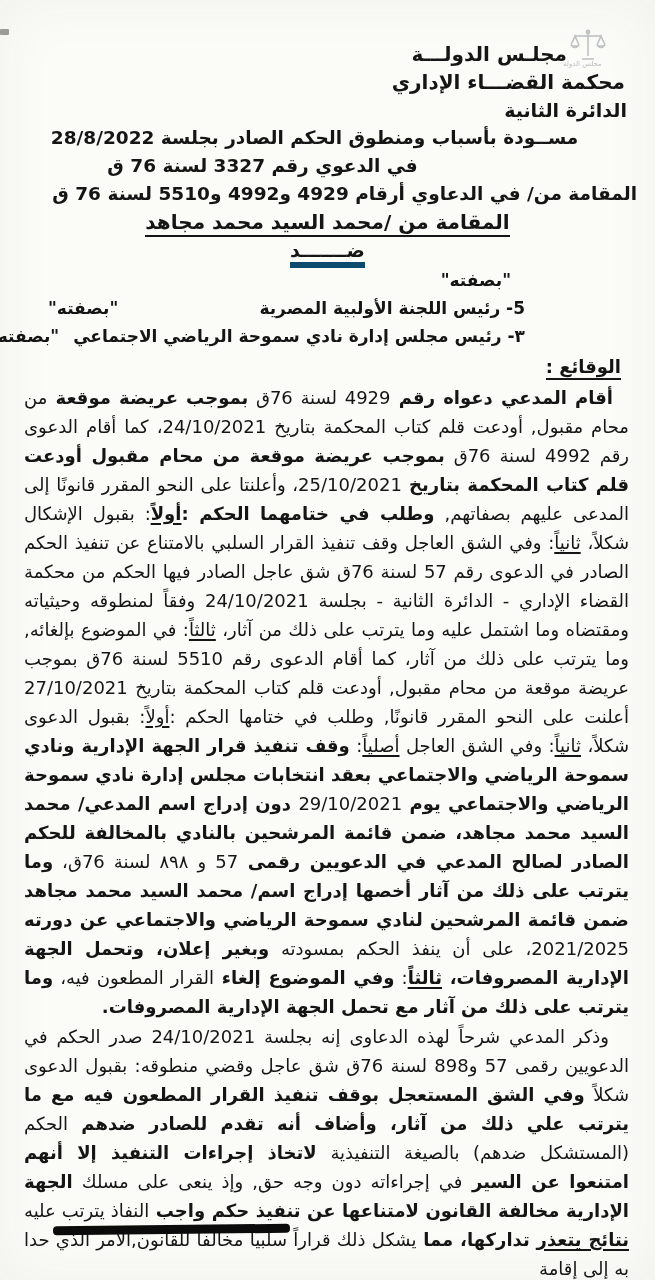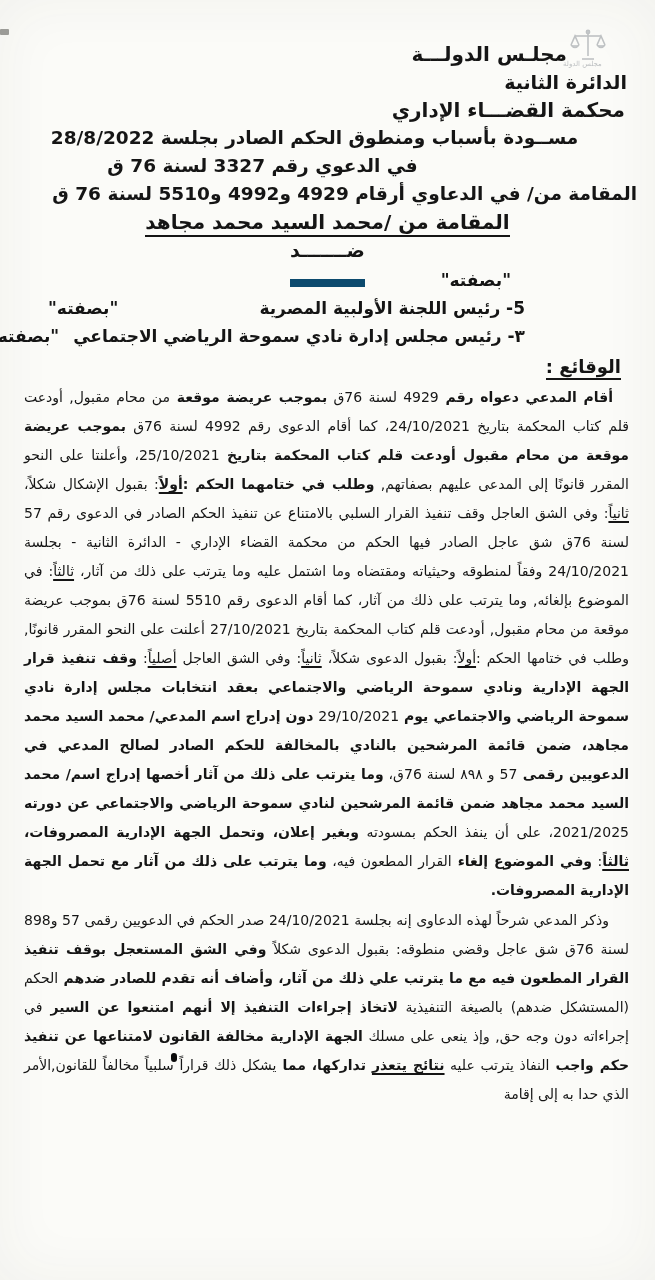--- a/index.html
+++ b/index.html
@@ -28,34 +28,34 @@
   .l2{text-align:right;padding-right:30px;font-size:20px;}
   .l3{text-align:right;padding-right:28px;font-size:19px;}
   .l4{text-align:center;padding-right:26px;font-size:18.5px;}
   .l5{text-align:center;padding-right:130px;font-size:18.5px;}
   .l6{text-align:right;padding-right:18px;font-size:18.5px;}
   .l7{text-align:center;font-size:20px;}
   .l7 .inner{border-bottom:2px solid #151515;padding-bottom:1px;}
   .versus{
     text-align:center;font-weight:bold;font-size:19px;line-height:26px;margin-top:1px;
   }
-  .versus .inner{border-bottom:8px solid #0c4a6e;padding-bottom:18px;}
+  .versus .inner{border-bottom:6px solid #0c4a6e;padding-bottom:1px;}
   
   .defendants{padding:3px 130px 0 48px;font-weight:bold;font-size:17px;}
   .def-row{display:flex;justify-content:space-between;align-items:baseline;line-height:28px;}
   .def-row .lbl{white-space:nowrap;}
   .def-row .cap{white-space:nowrap;padding-right:14px;}
   
   .facts-heading{padding-right:34px;font-weight:bold;font-size:18px;line-height:27px;margin-top:3px;}
   .facts-heading .inner{border-bottom:2px solid #151515;padding-bottom:1px;}
   
   .para{
     padding:1px 26px 0 24px;
     text-align:justify;text-justify:inter-word;
-    font-size:14px;line-height:29px;
+    font-size:18px;line-height:29px;
   }
   .para.p1{text-indent:16px;margin-top:2px;}
   .para.p2{text-indent:20px;}
   .para span.b{font-weight:bold;}
   .para span.u{text-decoration:underline;text-decoration-thickness:2px;text-underline-offset:3px;}
   .para span.bar{position:relative;}
   .para span.bar::before{
     content:"";position:absolute;right:-3px;left:-3px;top:-4px;height:9px;
     background:#0b0b0b;border-radius:4px;transform:rotate(-.6deg);
   }
@@ -80,22 +80,22 @@
         <circle cx="18" cy="3" r="1.6" fill="#9aa0a6"></circle>
       </g>
     </svg>
     <div class="seal-caption">مجلس الدولة</div>
   </div>
 
   <div class="edge-mark"></div>
 
   <div class="header">
     <div class="hdr l1">مجلـس الدولـــة</div>
+    <div class="hdr l2">محكمة القضـــاء الإداري</div>
     <div class="hdr l3">الدائرة الثانية</div>
-    <div class="hdr l2">محكمة القضـــاء الإداري</div>
     <div class="hdr l4">مســودة بأسباب ومنطوق الحكم الصادر بجلسة 28/8/2022</div>
     <div class="hdr l5">في الدعوي رقم 3327 لسنة 76 ق</div>
     <div class="hdr l6">المقامة من/ في الدعاوي أرقام 4929 و4992 و5510  لسنة 76 ق</div>
     <div class="hdr l7"><span class="inner">المقامة من /محمد السيد محمد مجاهد</span></div>
   </div>
 
   <div class="versus"><span class="inner">ضـــــــد</span></div>
 
   <div class="defendants">
     <div class="def-row">

